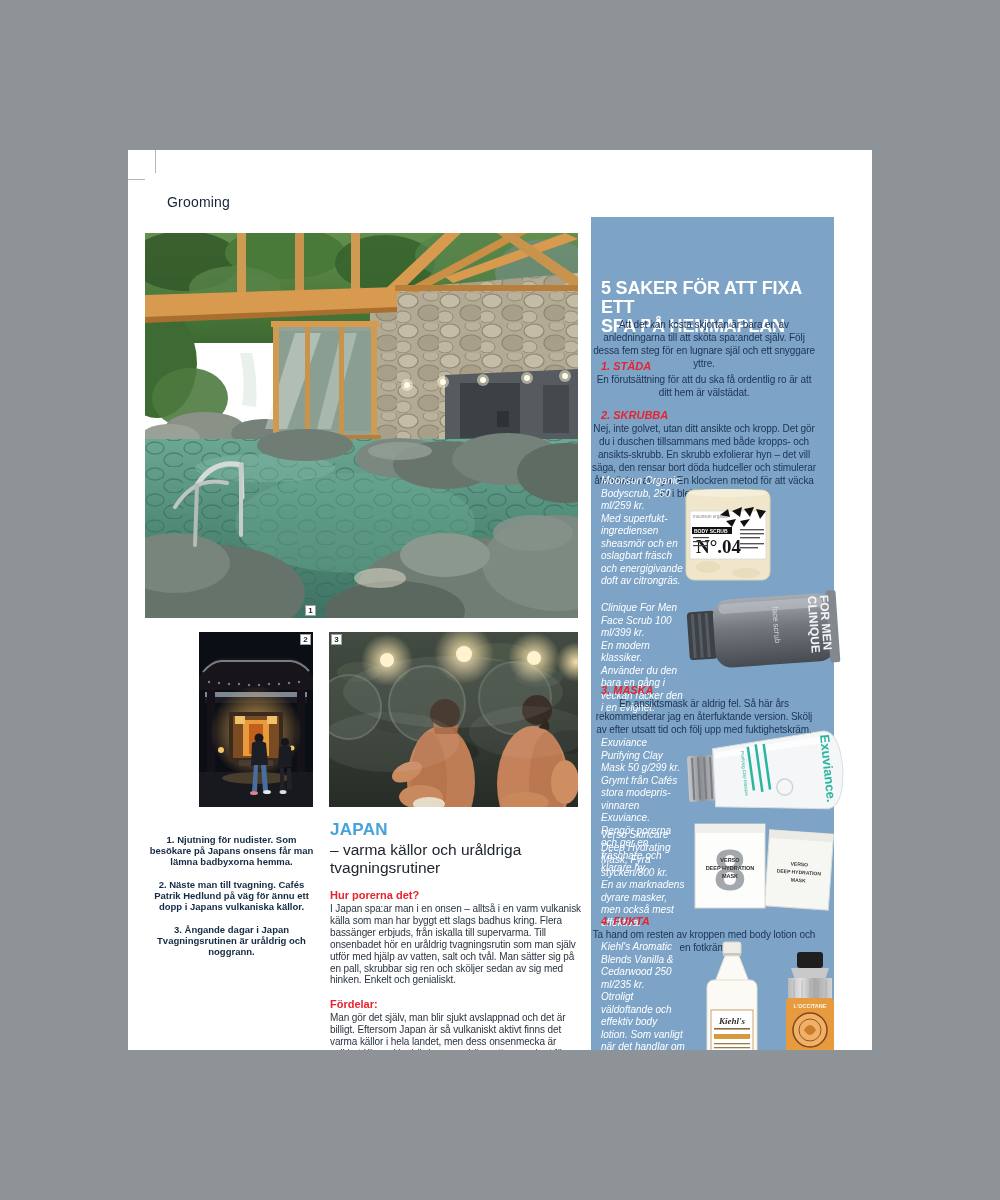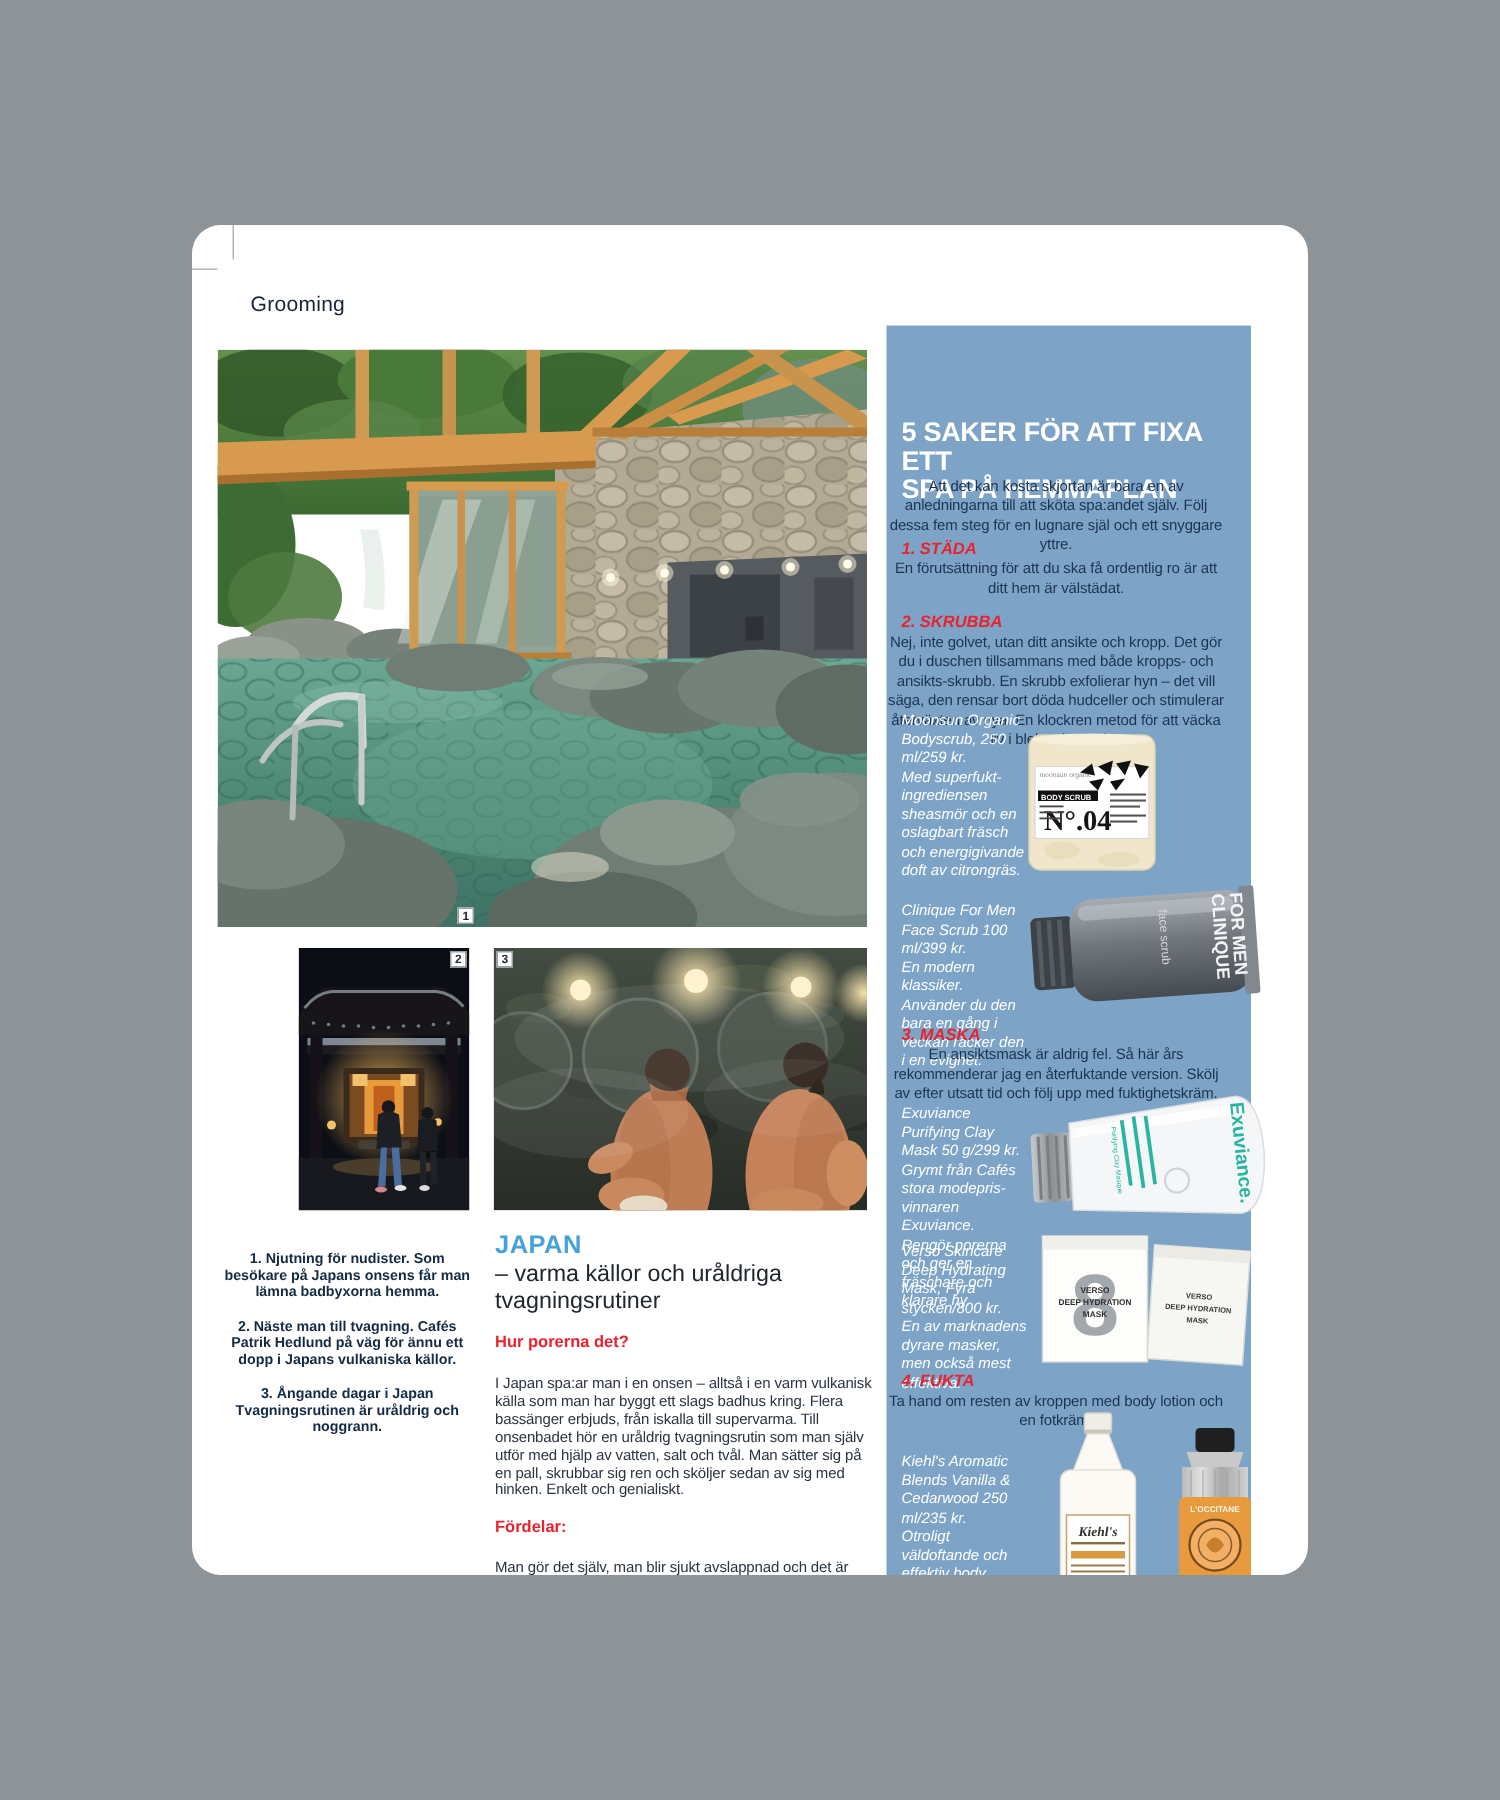--- a/index.html
+++ b/index.html
@@ -1,21 +1,21 @@
 <!DOCTYPE html>
 <html><head>
 <meta charset="utf-8">
 <style>
   * { margin:0; padding:0; box-sizing:border-box; }
   html,body { width:1000px; height:1200px; }
   body { background:#8e9397; font-family:"Liberation Sans", sans-serif; position:relative; }
   #canvas { position:absolute; inset:0; width:1000px; height:1200px; background:#8e9397; }
 
   .page { position:absolute; left:128px; top:150px; width:744px; height:900px;
-          background:#ffffff; overflow:hidden;border-radius:19px; }
+          background:#ffffff; overflow:hidden; }
 
   .cropmark-v { position:absolute; left:27px; top:0; width:1px; height:23px; background:#b3b7b6; }
   .cropmark-h { position:absolute; left:0; top:29px; width:17px; height:1px; background:#b3b7b6; }
 
   .grooming { position:absolute; left:39px; top:44px; font-size:14px; color:#17233b; letter-spacing:.2px; }
 
   
   .photo { position:absolute; overflow:hidden; }
   .photo svg { display:block; width:100%; height:100%; }
   #photo1 { left:17px;  top:83px;  width:433px; height:385px; }
@@ -31,21 +31,21 @@
   
   .captions { position:absolute; left:20px; top:684px; width:167px; text-align:center;
               font-size:9.5px; line-height:11px; font-weight:bold; color:#132a44; }
   .captions p { margin-bottom:12px; }
 
   
   .article { position:absolute; left:202px; top:670px; width:252px; color:#2a3440; }
   .article h2 { font-size:17px; font-weight:800; color:#45a3da; letter-spacing:.3px; }
   .article h3 { font-size:15.5px; line-height:18px; font-weight:normal; color:#20262e; margin-top:1px; }
   .article .rhead { font-size:11px; font-weight:bold; color:#e8232e; margin-top:12px; }
-  .article .body { font-size:10px; line-height:11.9px; margin-top:16px; letter-spacing:-0.1px; }
+  .article .body { font-size:10px; line-height:11.9px; margin-top:2px; letter-spacing:-0.1px; }
 
   
   .sidebar { position:absolute; left:463px; top:20px; width:243px; height:880px;
              background:#7da4c7;margin-top:47px; }
   .sb-title { position:absolute; left:10px; top:62px; width:230px; font-size:18px; line-height:19px;
               font-weight:800; color:#ffffff; letter-spacing:-0.2px; }
   .sb-text  { position:absolute; left:0; width:226px; font-size:10px; line-height:13px;
               color:#1c3351; letter-spacing:-0.1px;text-align:center; }
   .sb-rhead { position:absolute; left:10px; font-size:11px; font-weight:bold; color:#e8232e;font-style:italic; }
   .sb-prod  { position:absolute; left:10px; width:84px; font-size:10px; line-height:12.5px;
@@ -463,21 +463,21 @@
             <text x="39" y="44" font-size="5.5" font-weight="bold">VERSO</text>
             <text x="39" y="52" font-size="5.5" font-weight="bold">DEEP HYDRATION</text>
             <text x="39" y="60" font-size="5.5" font-weight="bold">MASK</text>
           </g>
         </svg>
       </div>
 
       <div class="sb-rhead" style="top:698px;">4. FUKTA</div>
       <div class="sb-text" style="top:711px;">Ta hand om resten av kroppen med body lotion och en fotkräm.</div>
 
-      <div class="sb-prod" style="top:752px;font-style:italic;">
+      <div class="sb-prod" style="top:724px;font-style:italic;">
         <span>Kiehl's Aromatic Blends Vanilla &amp; Cedarwood 250 ml/235 kr.</span><br>
         <span>Otroligt väldoftande och effektiv body lotion. Som vanligt när det handlar om kroppsvård från Kiehl's alltså.</span>
       </div>
       <div class="sb-prod" style="top:852px;">
         <span>L'Occitane Shea Butter Foot Creme 150 ml/225 kr.</span><br>
         
       </div>
 
       <div class="sb-art" style="left:106px; top:723px; width:70px; height:157px;">
         <svg viewBox="0 0 70 157">

